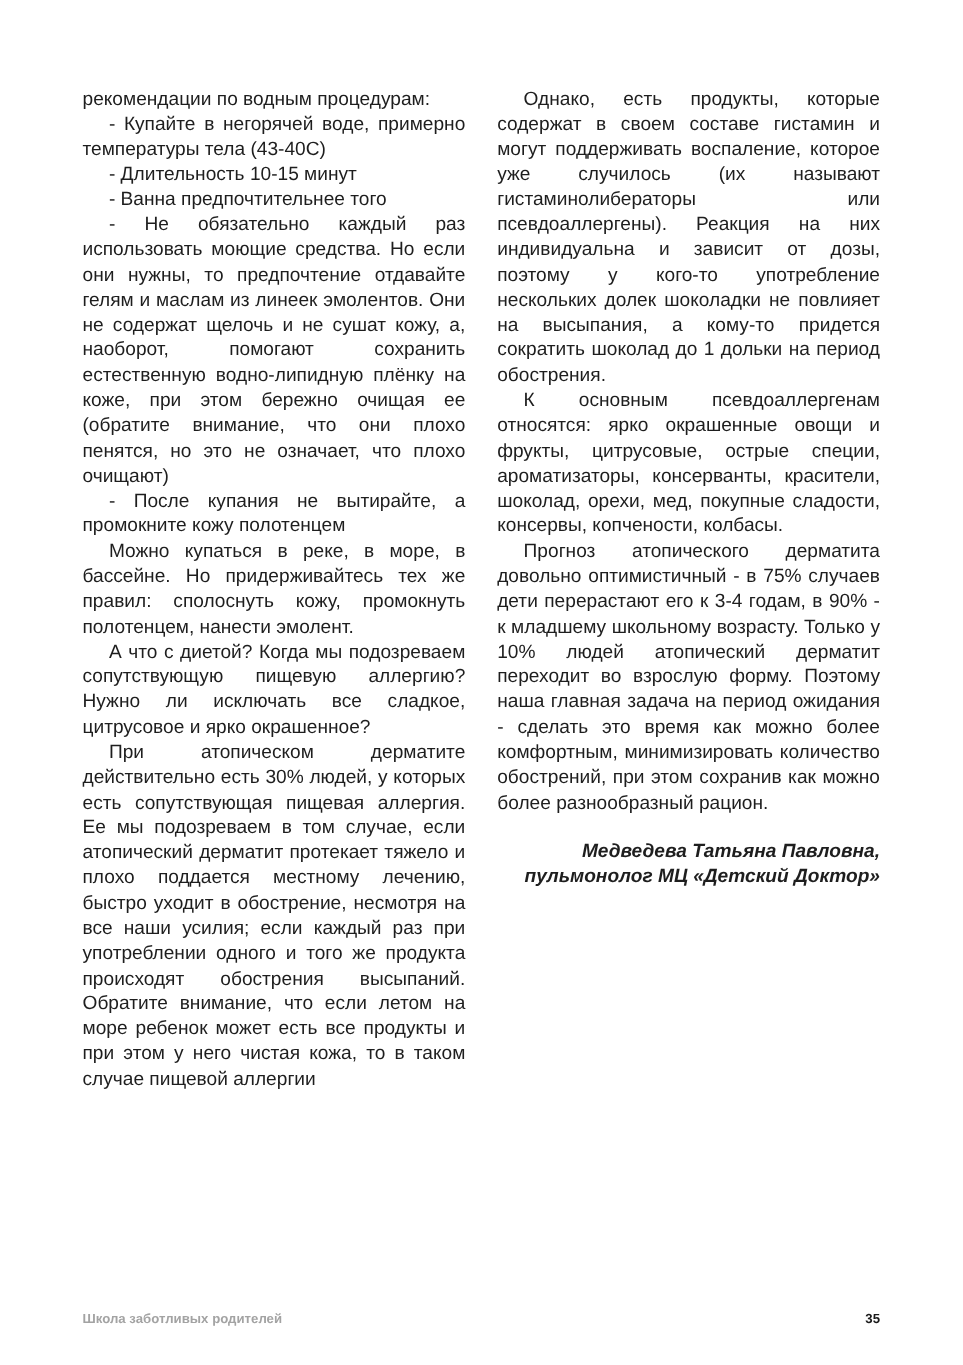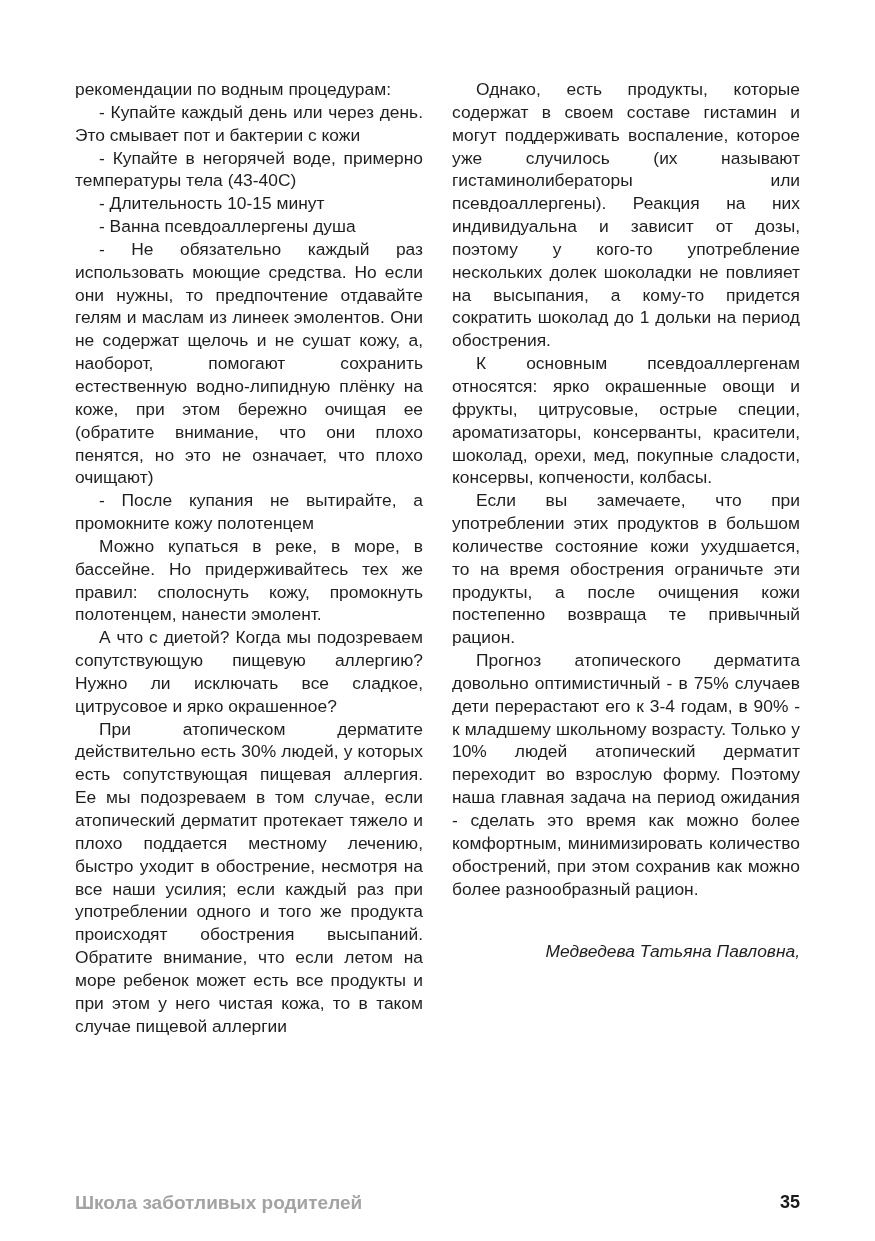--- a/index.html
+++ b/index.html
@@ -8,59 +8,58 @@
   .col {
     position: absolute; top: 78px; width: 348px;
     font-family: "Liberation Sans", sans-serif;
     font-size: 17.4px; line-height: 22.85px; color: #1e1e1e;
   }
   .col.left { left: 75px; }
   .col.right { left: 452px; }
   .col p { margin: 0; text-align: justify; text-indent: 24px; hyphens: manual; }
   .col p.noindent { text-indent: 0; }
   .signature {
-    margin-top: 40px; text-align: right; font-style: italic; text-indent: 0;
+    margin-top: 22px; text-align: right; font-style: italic; text-indent: 0; font-weight: bold;
   }
   .signature div { text-align: right; }
   .footer-title {
     position: absolute; left: 75px; top: 1192px;
     font-family: "Liberation Sans", sans-serif; font-weight: bold;
-    font-size: 19px; color: #a3a3a3;
+    font-size: 12px; color: #a3a3a3;
   }
   .page-number {
     position: absolute; right: 75px; top: 1192px;
     font-family: "Liberation Sans", sans-serif; font-weight: bold;
-    font-size: 18px; color: #1a1a1a;
+    font-size: 12px; color: #1a1a1a;
   }
 </style>
 </head>
 <body>
 
 <div class="page">
 
   <div class="col left">
     <p class="noindent">рекомендации по водным процедурам:</p>
-    <p>- Купайте каждый день или через день. Это смывает пот и бактерии с кожи</p>
     <p>- Купайте в негорячей воде, примерно температуры тела (43-40С)</p>
     <p>- Длительность 10-15 минут</p>
-    <p>- Ванна псевдоаллергены душа</p>
+    <p>- Ванна предпочтительнее того</p>
     <p>- Не обязательно каждый раз использовать моющие средства. Но если они нужны, то предпочтение отдавайте гелям и маслам из линеек эмолентов. Они не содержат щелочь и не сушат кожу, а, наоборот, помогают сохранить естественную водно-липидную плёнку на коже, при этом бережно очищая ее (обратите внимание, что они плохо пенятся, но это не означает, что плохо очищают)</p>
     <p>- После купания не вытирайте, а промокните кожу полотенцем</p>
     <p>Можно купаться в реке, в море, в бассейне. Но придерживайтесь тех же правил: сполоснуть кожу, промокнуть полотенцем, нанести эмолент.</p>
     <p>А что с диетой? Когда мы подозреваем сопутствующую пищевую аллергию? Нужно ли исключать все сладкое, цитрусовое и ярко окрашенное?</p>
     <p>При атопическом дерматите действительно есть 30% людей, у которых есть сопутствующая пищевая аллергия. Ее мы подозреваем в том случае, если атопический дерматит протекает тяжело и плохо поддается местному лечению, быстро уходит в обострение, несмотря на все наши усилия; если каждый раз при употреблении одного и того же продукта происходят обострения высыпаний. Обратите внимание, что если летом на море ребенок может есть все продукты и при этом у него чистая кожа, то в таком случае пищевой аллергии</p>
   </div>
 
   <div class="col right">
     <p>Однако, есть продукты, которые содержат в своем составе гистамин и могут поддерживать воспаление, которое уже случилось (их называют гистаминолибераторы или псевдоаллергены). Реакция на них индивидуальна и зависит от дозы, поэтому у кого-то употребление нескольких долек шоколадки не повлияет на высыпания, а кому-то придется сократить шоколад до 1 дольки на период обострения.</p>
     <p>К основным псевдоаллергенам относятся: ярко окрашенные овощи и фрукты, цитрусовые, острые специи, ароматизаторы, консерванты, красители, шоколад, орехи, мед, покупные сладости, консервы, копчености, колбасы.</p>
-    <p>Если вы замечаете, что при употреблении этих продуктов в большом количестве состояние кожи ухудшается, то на время обострения ограничьте эти продукты, а после очищения кожи постепенно возвраща те привычный рацион.</p>
     <p>Прогноз атопического дерматита довольно оптимистичный - в 75% случаев дети перерастают его к 3-4 годам, в 90% - к младшему школьному возрасту. Только у 10% людей атопический дерматит переходит во взрослую форму. Поэтому наша главная задача на период ожидания - сделать это время как можно более комфортным, минимизировать количество обострений, при этом сохранив как можно более разнообразный рацион.</p>
 
     <div class="signature">
       <div>Медведева Татьяна Павловна,</div>
+      <div>пульмонолог МЦ «Детский Доктор»</div>
     </div>
   </div>
 
   <div class="footer-title">Школа заботливых родителей</div>
   <div class="page-number">35</div>
 
 </div>
 
 </body></html>

